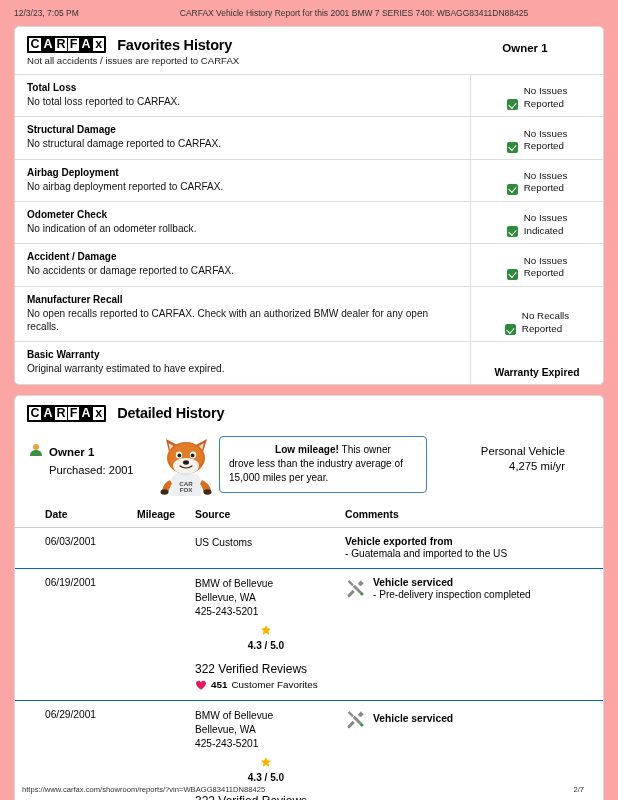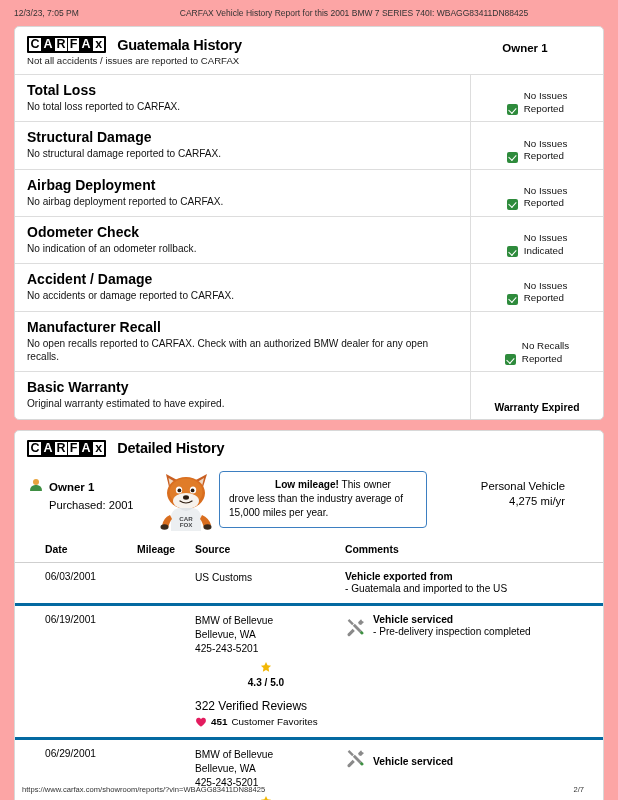--- a/index.html
+++ b/index.html
@@ -98,21 +98,21 @@
     display: flex;
     border-top: 1px solid #ddd;
     min-height: 38px;
   }
   .ah-left {
     flex: 1;
     padding: 7px 10px 8px 12px;
     border-right: 1px solid #ddd;
   }
   .ah-name {
-    font-size: 14px;
+    font-size: 10px;
     font-weight: bold;
     margin-bottom: 2px;
   }
   .ah-desc {
     font-size: 10.1px;
     color: #111;
     line-height: 1.32;
   }
   .ah-right {
     width: 132px;
@@ -220,21 +220,21 @@
     text-align: left;
     font-size: 10.4px;
     font-weight: bold;
     padding: 5px 4px 7px 4px;
     border-bottom: 1px solid #cfcfcf;
   }
   .dt tbody td {
     vertical-align: top;
     font-size: 10.2px;
     padding: 8px 4px 9px 4px;
-    border-bottom: 3px solid #0369a1;
+    border-bottom: 1px solid #0369a1;
   }
   .dt tbody tr:last-child td { border-bottom: none; }
   .col-date  { width: 118px; padding-left: 30px !important; }
   .col-mile  { width: 58px; }
   .col-src   { width: 150px; }
   .col-cmt   { }
   .src-line { line-height: 1.38; }
   .rating {
     display: flex;
     align-items: center;
@@ -246,21 +246,21 @@
   }
   .reviews { font-size: 12px; margin-top: 11px; }
   .favs {
     display: flex;
     align-items: center;
     gap: 4px;
     margin-top: 3px;
     font-size: 9.9px;
   }
   .favs b { font-weight: bold; }
-  .cmt-wrap { display: flex; align-items: flex-end; gap: 8px; }
+  .cmt-wrap { display: flex; align-items: center; gap: 8px; }
   .cmt-title { font-size: 10.3px; font-weight: bold; }
   .cmt-sub { font-size: 10.1px; margin-top: 1px; }
 
   
   .footer {
     position: absolute;
     left: 0; right: 12px; bottom: 6px;
     display: flex;
     justify-content: space-between;
     padding: 0 22px;
@@ -284,21 +284,21 @@
       <div class="sec-head-left">
         <div class="sec-head-row">
           <span class="cfx-logo">
             <span class="cell">C</span>
             <span class="cell inv">A</span>
             <span class="cell">R</span>
             <span class="cell">F</span>
             <span class="cell inv">A</span>
             <span class="cell">x</span>
           </span>
-          <span class="sec-title">Guatemala History</span>
+          <span class="sec-title">Favorites History</span>
         </div>
         <div class="sec-sub">Not all accidents / issues are reported to CARFAX</div>
       </div>
       <div class="owner-col">Owner 1</div>
     </div>
 
     <div>
 
       <div class="ah-row">
         <div class="ah-left">

